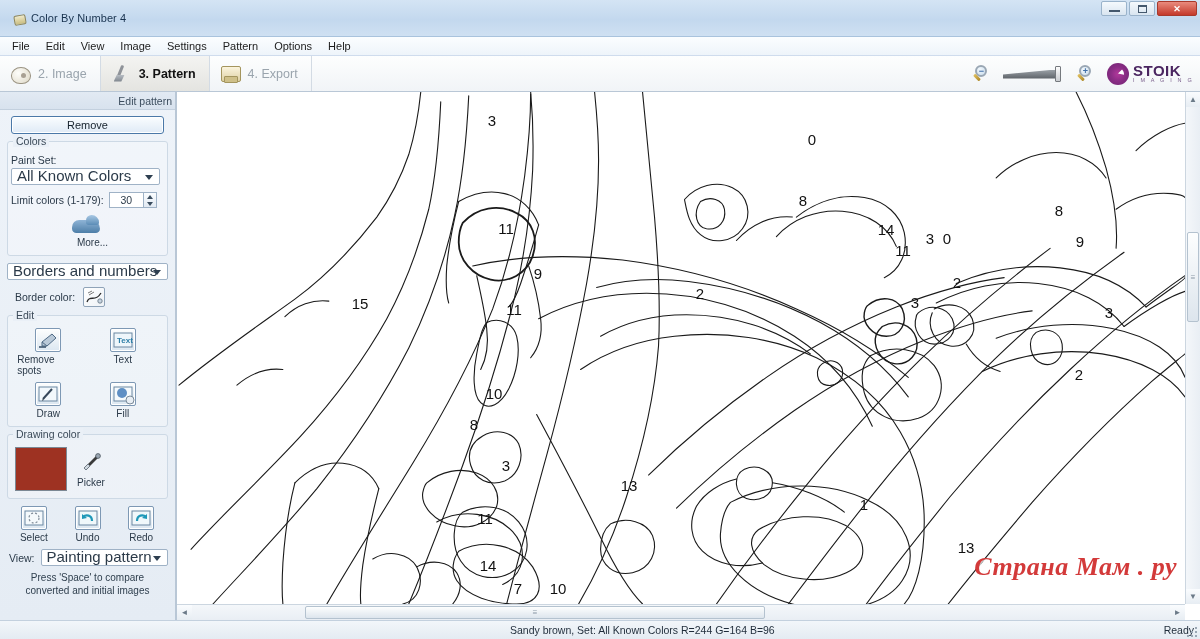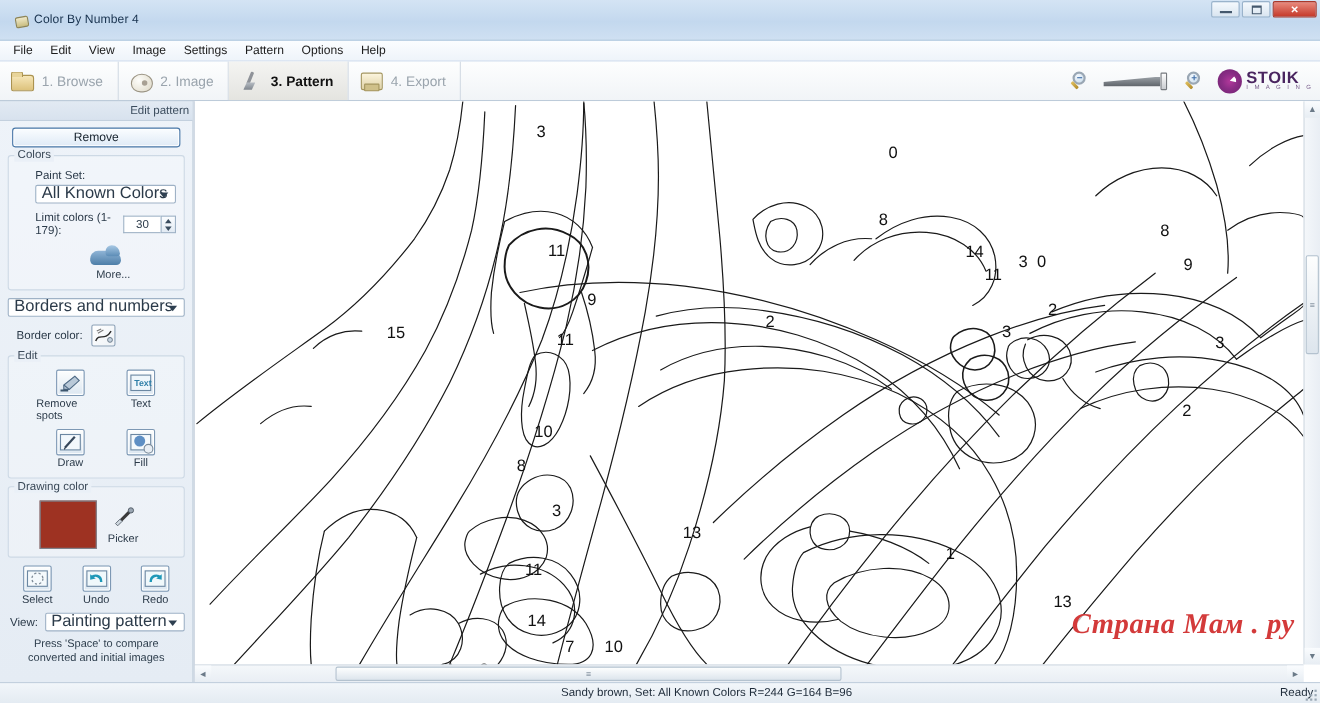--- a/index.html
+++ b/index.html
@@ -214,21 +214,21 @@
     color: #15212c;
     font-size: 11px;
     display: flex; align-items: center; justify-content: center;
     box-shadow: inset 0 0 0 1px #ffffff;
     cursor: pointer;
   }
   .group {
     border: 1px solid #cdd9e5;
     border-radius: 3px;
     margin: 0 2px 7px 2px;
-    padding: 12px 7px 7px 24px;
+    padding: 12px 7px 7px 3px;
     position: relative;
     background: rgba(255,255,255,0.25);
   }
   .group > .glabel {
     position: absolute; top: -1px; left: 5px;
     transform: translateY(-50%);
     background: #eaf0f7;
     padding: 0 3px;
     font-size: 10.5px; color: #3b4a59;
   }
@@ -427,24 +427,20 @@
     <div class="menu-item">Edit</div>
     <div class="menu-item">View</div>
     <div class="menu-item">Image</div>
     <div class="menu-item">Settings</div>
     <div class="menu-item">Pattern</div>
     <div class="menu-item">Options</div>
     <div class="menu-item">Help</div>
   </div>
 
   <div class="tabbar">
-    <div class="step">
-      <div class="step-ico ico-folder"></div>
-      <span>1. Browse</span>
-    </div>
     <div class="step">
       <div class="step-ico ico-palette"></div>
       <span>2. Image</span>
     </div>
     <div class="step active">
       <div class="step-ico ico-brush"></div>
       <span>3. Pattern</span>
     </div>
     <div class="step">
       <div class="step-ico ico-export"></div>

